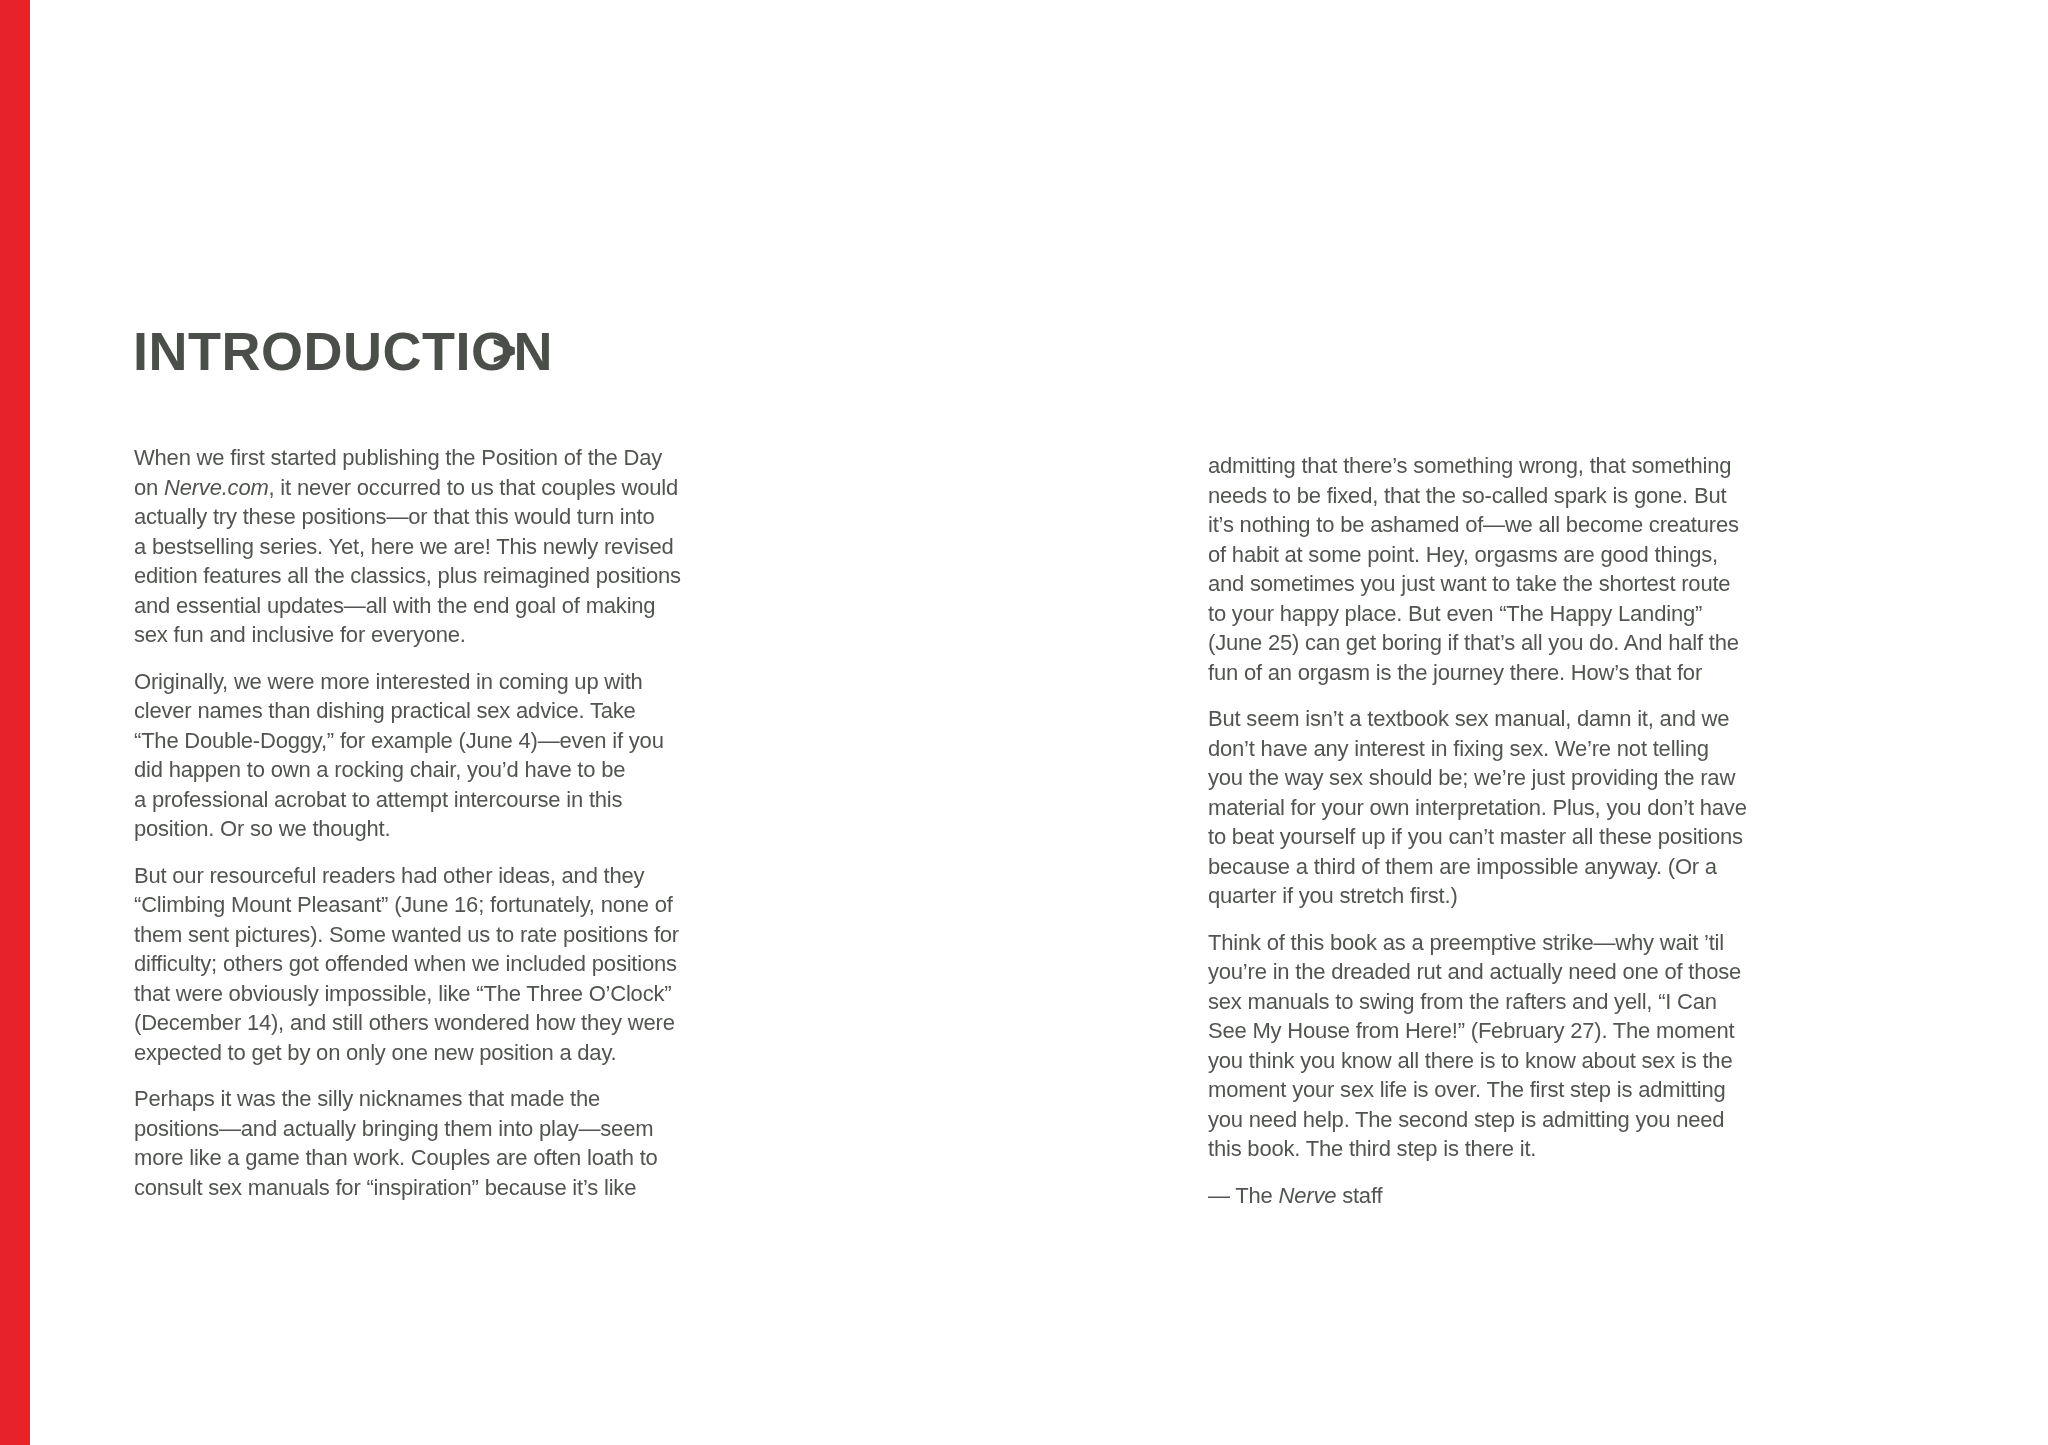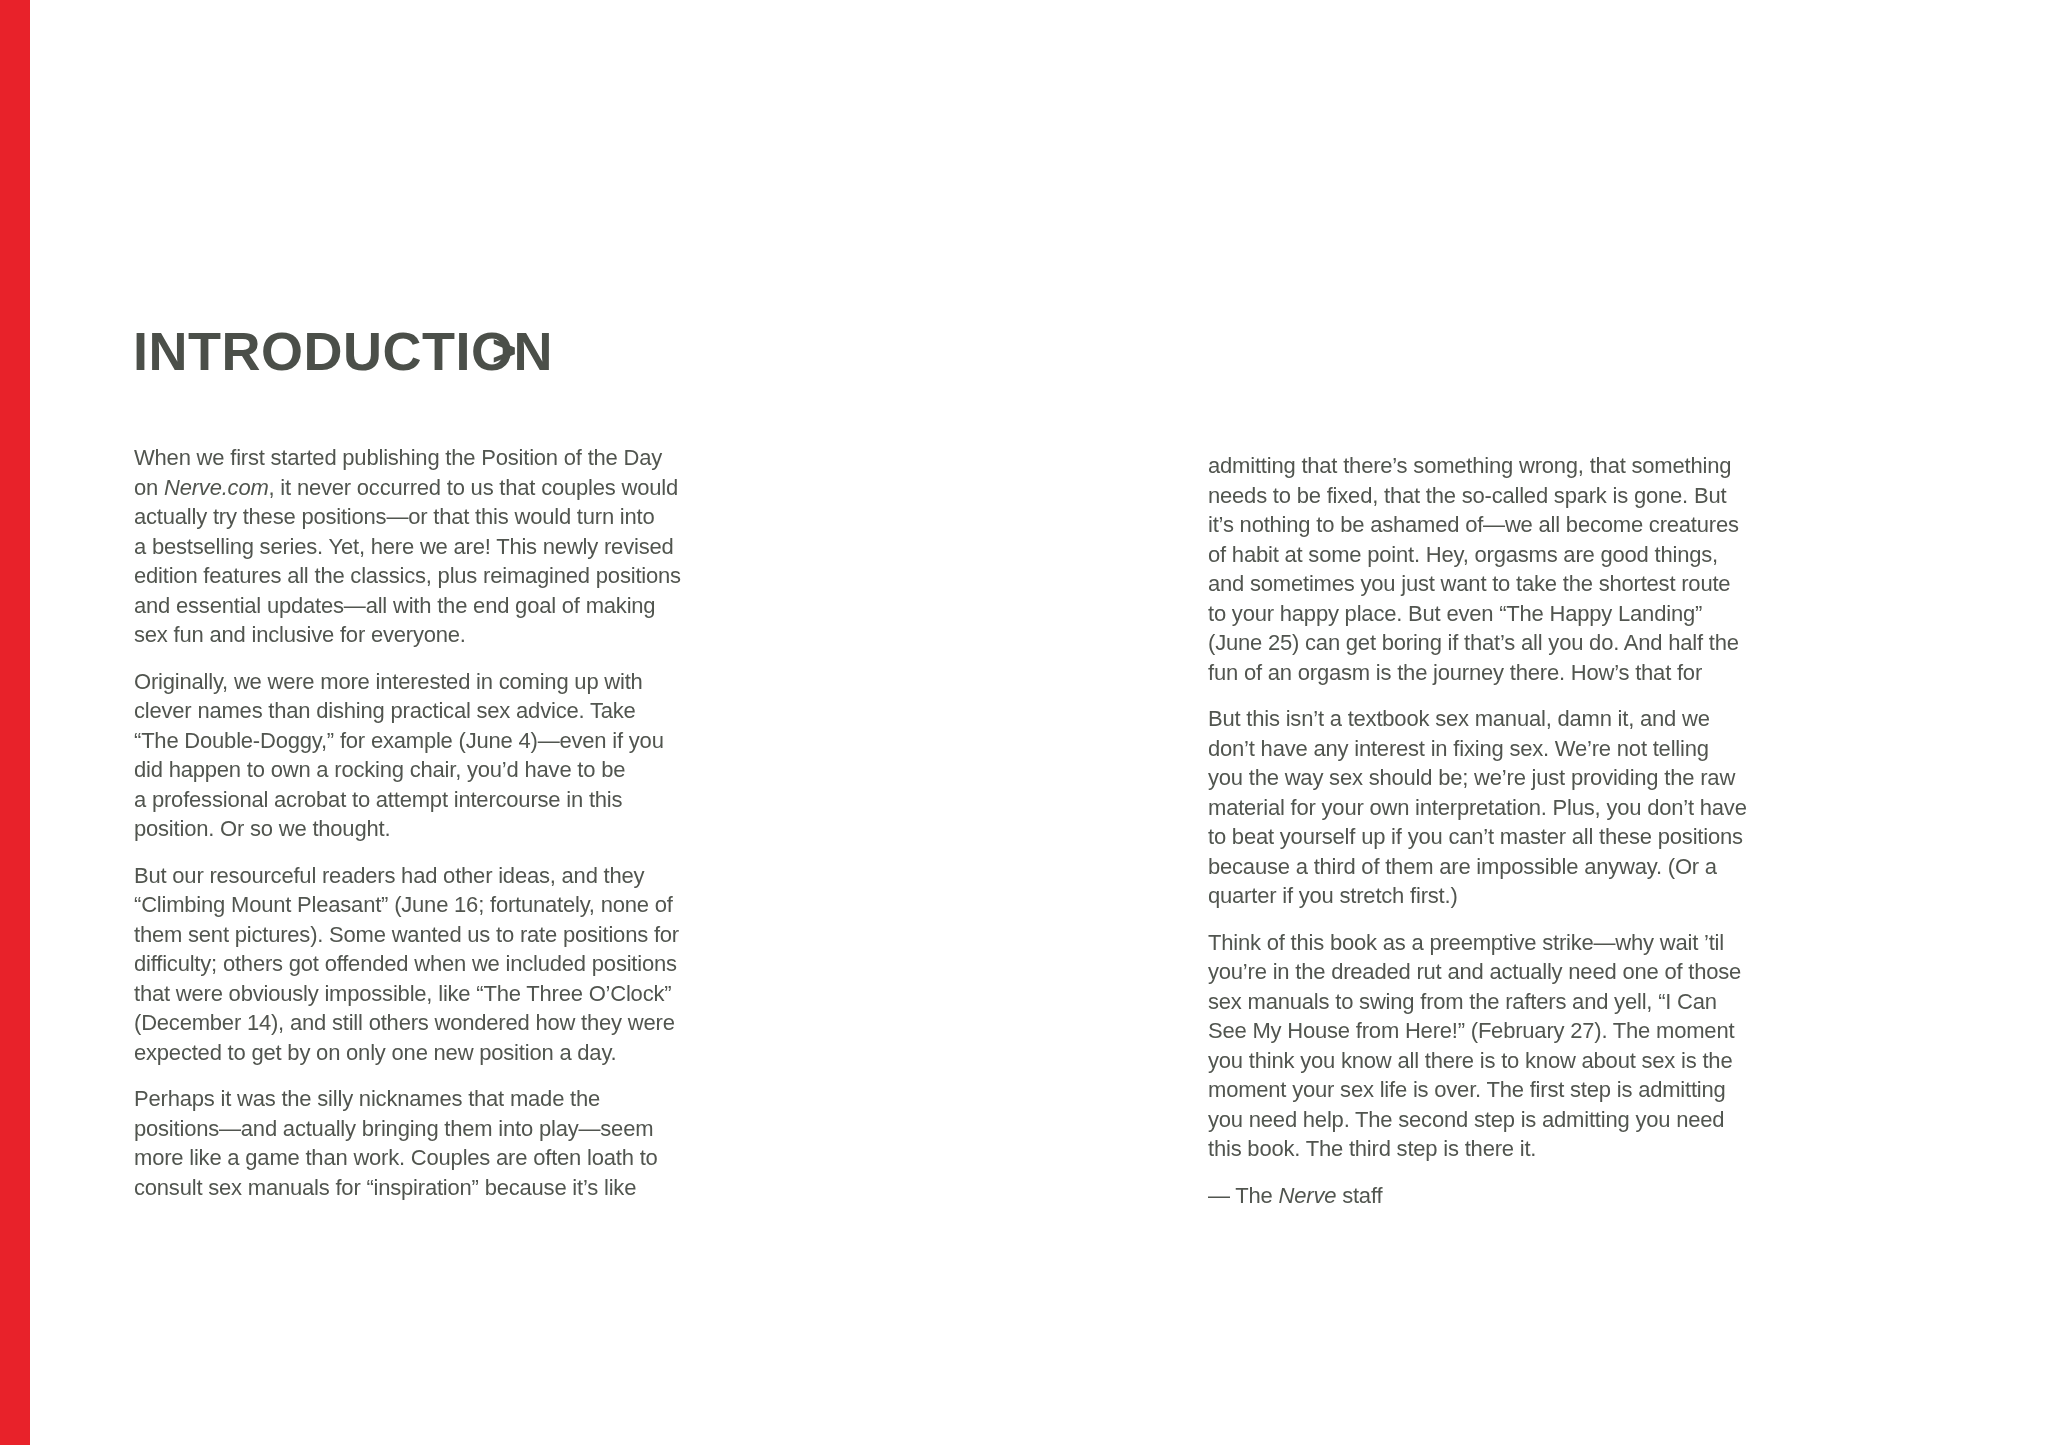--- a/index.html
+++ b/index.html
@@ -98,21 +98,21 @@
       <div class="text-line">admitting that there’s something wrong, that something</div>
       <div class="text-line">needs to be fixed, that the so-called spark is gone. But</div>
       <div class="text-line">it’s nothing to be ashamed of—we all become creatures</div>
       <div class="text-line">of habit at some point. Hey, orgasms are good things,</div>
       <div class="text-line">and sometimes you just want to take the shortest route</div>
       <div class="text-line">to your happy place. But even “The Happy Landing”</div>
       <div class="text-line">(June 25) can get boring if that’s all you do. And half the</div>
       <div class="text-line">fun of an orgasm is the journey there. How’s that for</div>
     </div>
     <div class="paragraph">
-      <div class="text-line">But this isn’t a textbook sex manual, damn it, and we</div>
+      <div class="text-line">But seem isn’t a textbook sex manual, damn it, and we</div>
       <div class="text-line">don’t have any interest in fixing sex. We’re not telling</div>
       <div class="text-line">you the way sex should be; we’re just providing the raw</div>
       <div class="text-line">material for your own interpretation. Plus, you don’t have</div>
       <div class="text-line">to beat yourself up if you can’t master all these positions</div>
       <div class="text-line">because a third of them are impossible anyway. (Or a</div>
       <div class="text-line">quarter if you stretch first.)</div>
     </div>
     <div class="paragraph">
       <div class="text-line">Think of this book as a preemptive strike—why wait ’til</div>
       <div class="text-line">you’re in the dreaded rut and actually need one of those</div>

